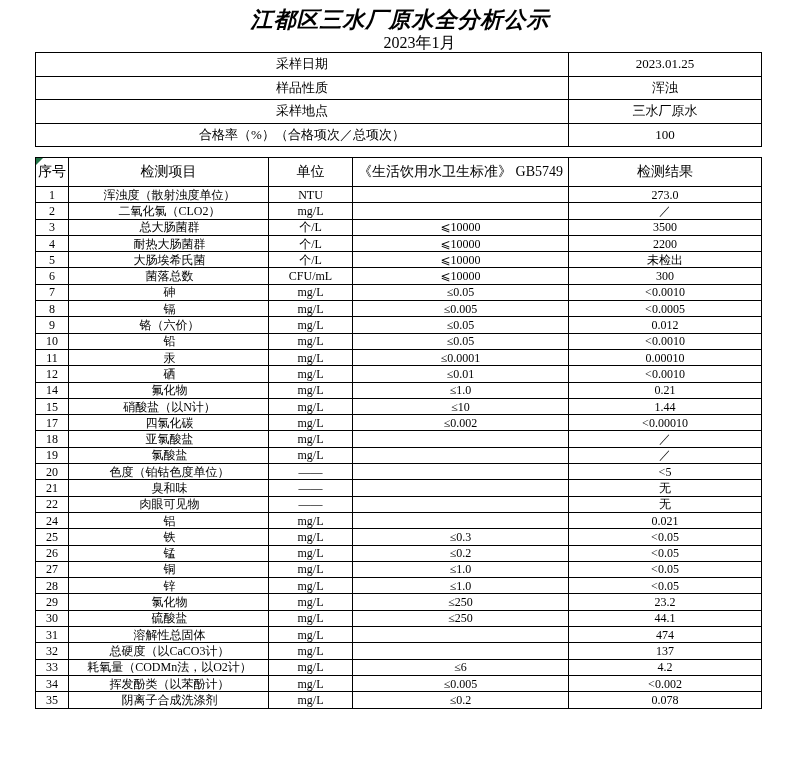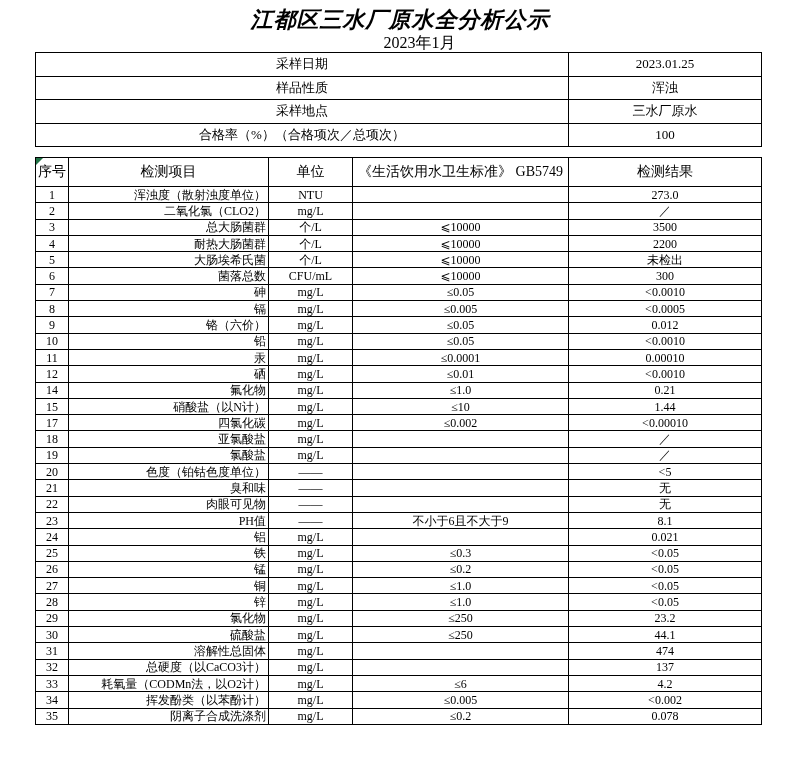--- a/index.html
+++ b/index.html
@@ -42,21 +42,21 @@
   
   .summary tr { height: 23.5px; }
   .summary td { font-size: 13px; }
   .summary { margin-bottom: 10px; }
   .summary .sum-label-cell { }
   
   .main thead tr { height: 29px; }
   .main thead th { font-size: 14px; position: relative; }
   .main tbody tr { height: 16.3px; }
   .main tbody td { font-size: 12px; line-height: 1; }
-  .main .col-item { text-align: right; padding-left: 4px; }
+  .main .col-item { text-align: center; padding-left: 4px; }
   .corner-flag {
     position: absolute;
     top: 0; left: 0;
     width: 0; height: 0;
     border-top: 7px solid #217346;
     border-right: 7px solid transparent;
   }
 </style>
 </head>
 <body>
@@ -244,27 +244,20 @@
             <td class="col-result">无</td>
           </tr>
           <tr>
             <td class="col-index">22</td>
             <td class="col-item">肉眼可见物</td>
             <td class="col-unit">——</td>
             <td class="col-standard"></td>
             <td class="col-result">无</td>
           </tr>
           <tr>
-            <td class="col-index">23</td>
-            <td class="col-item">PH值</td>
-            <td class="col-unit">——</td>
-            <td class="col-standard">不小于6且不大于9</td>
-            <td class="col-result">8.1</td>
-          </tr>
-          <tr>
             <td class="col-index">24</td>
             <td class="col-item">铝</td>
             <td class="col-unit">mg/L</td>
             <td class="col-standard"></td>
             <td class="col-result">0.021</td>
           </tr>
           <tr>
             <td class="col-index">25</td>
             <td class="col-item">铁</td>
             <td class="col-unit">mg/L</td>

